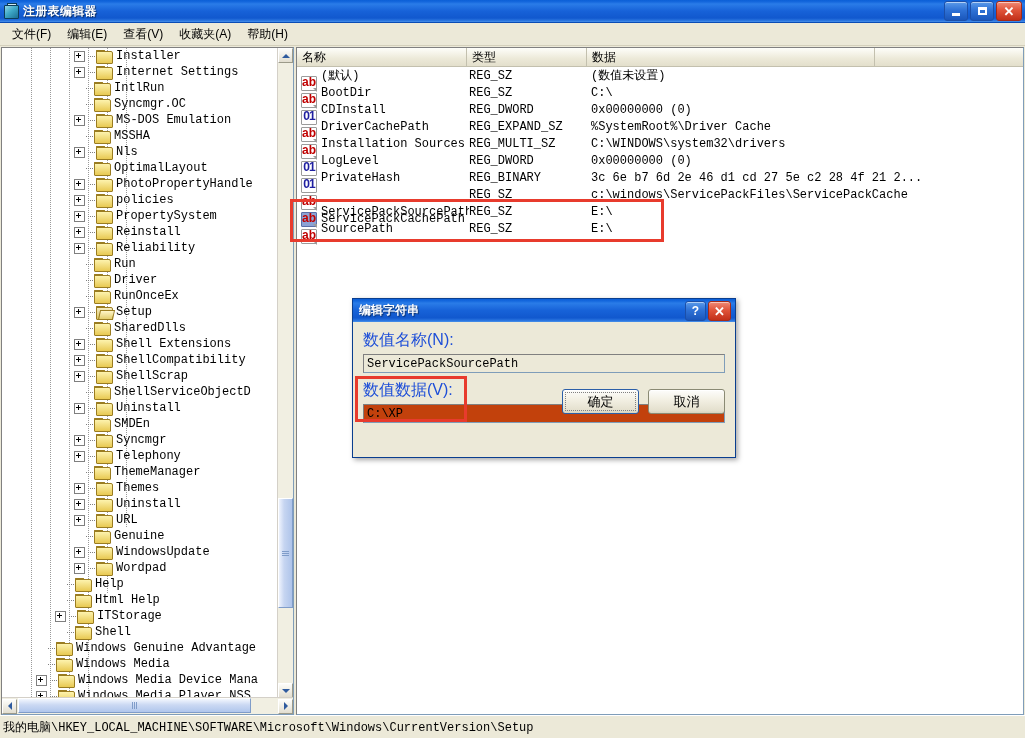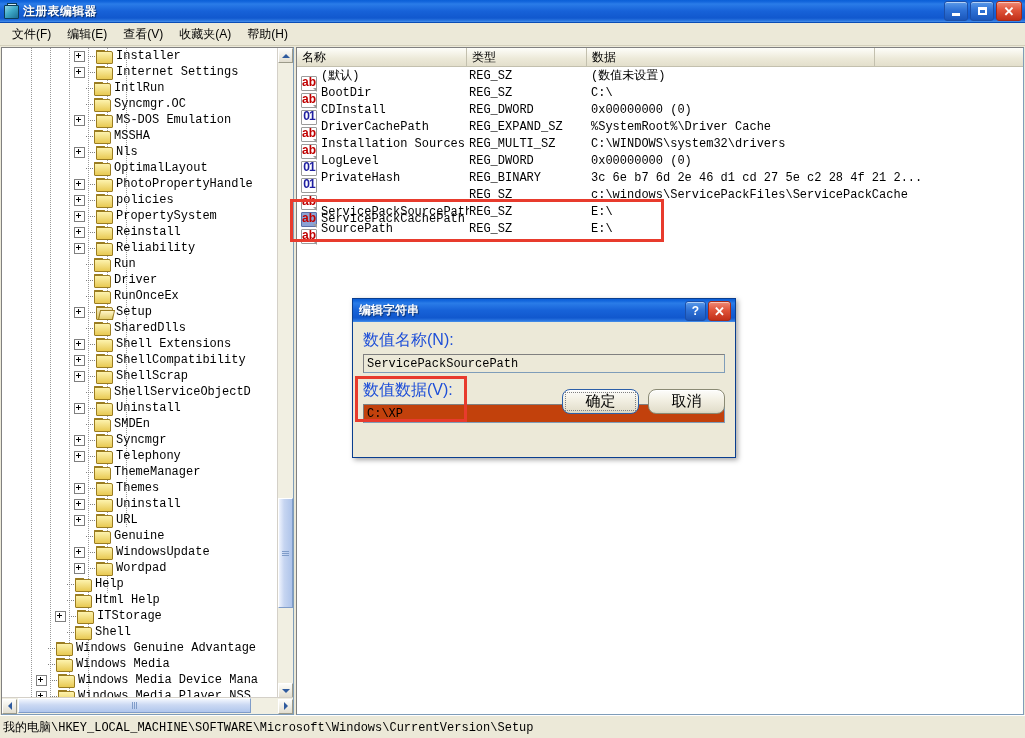--- a/index.html
+++ b/index.html
@@ -258,23 +258,23 @@
   .dlg-input {
     height: 19px; box-sizing:border-box;
     border:1px solid #7f9db9; border-top-color:#808080; border-left-color:#808080;
     background:#c2410c; font-family:"Liberation Mono", monospace; font-size:12px;
     padding: 1px 3px; width: 100%; display:flex; align-items:center;
     color:#000;
   }
   .dlg-input.readonlyish { background:#ece9d8; color:#000; }
   .dlg-foot { position:absolute; right:10px; bottom:9px; display:flex; gap:9px; }
   .btn {
-    width:75px;height:23px; font-size:15px;
+    width:75px;height:23px; font-size:13px;
     background: linear-gradient(to bottom,#fdfdfc 0%,#f2efe2 45%,#e3dfcd 90%,#d8d3bf 100%);
-    border:1px solid #8a8a74; border-radius:8px;
+    border:1px solid #8a8a74; border-radius:3px;
     display:flex;align-items:center;justify-content:center;
     font-family:Liberation Mono, monospace; color:#000;
     box-shadow: inset 0 1px 0 #fff;
     position:relative;
   }
   .btn.default { border-color:#2c5fa8; }
   .btn.default::after{
     content:""; position:absolute; inset:2px;
     border:1px dotted #808080;
   }

